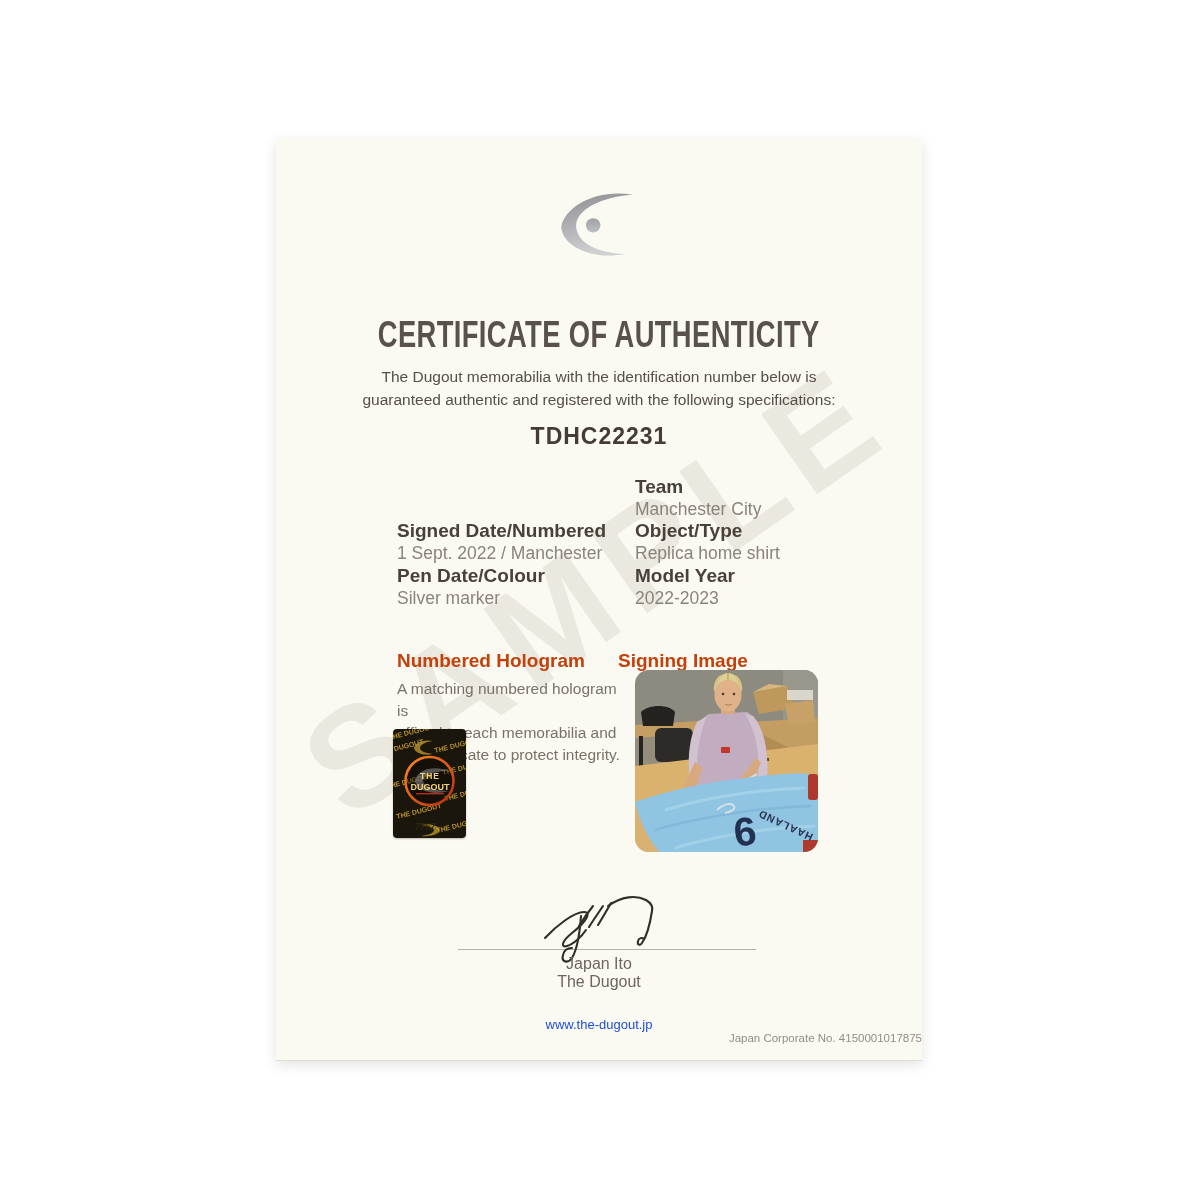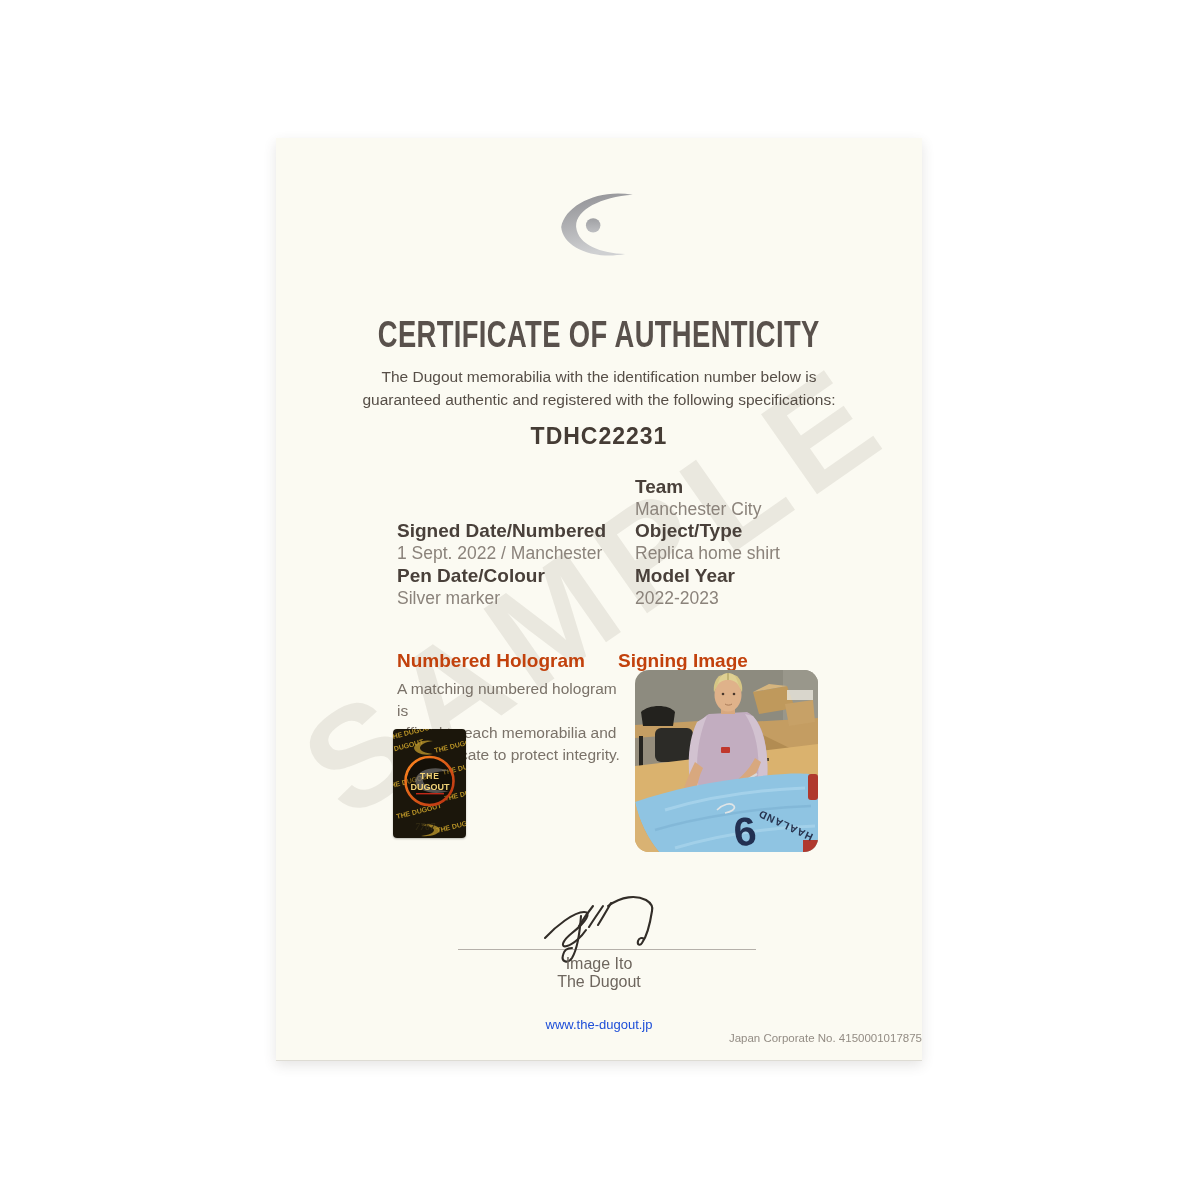--- a/index.html
+++ b/index.html
@@ -225,21 +225,21 @@
         <path d="M 11 52 C 22 40 40 26 50 26 C 58 26 52 36 38 47 C 28 55 26 62 33 60 C 40 58 48 50 52 44"></path>
         <path d="M 47 30 C 46 44 44 62 38 72 C 34 78 27 76 29 69 C 30 64 34 62 38 62"></path>
         <path d="M 45 40 C 50 32 55 25 59 20"></path>
         <path d="M 55 41 C 60 33 65 26 69 20"></path>
         <path d="M 64 39 C 69 31 73 24 77 17"></path>
         <path d="M 74 20 C 88 10 102 9 112 14 C 117 17 119 21 118 25 C 116 38 113 50 108 57 C 106 60 103 59 104 55 C 105 52 108 51 110 53"></path>
       </g>
     </svg>
 
     <div class="officer z2">
-      <div>Image Ito</div>
+      <div>Japan Ito</div>
       <div>The Dugout</div>
     </div>
 
     <div class="footer-site z2">www.the-dugout.jp</div>
     <div class="footer-corp z2">Japan Corporate No. 4150001017875</div>
 
   </div>
 </div>
 
 </body></html>

